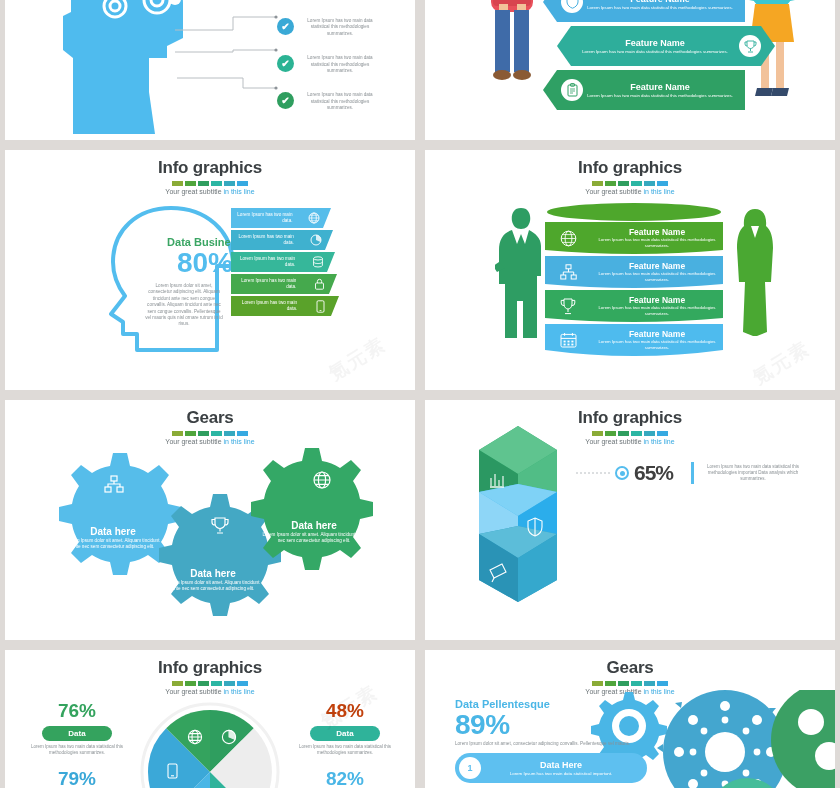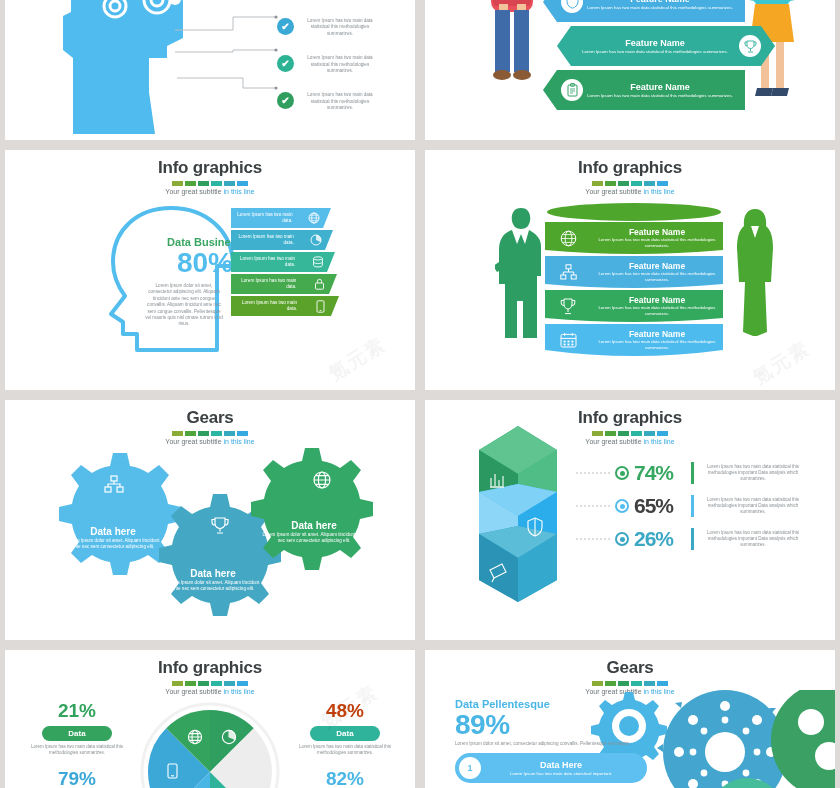--- a/index.html
+++ b/index.html
@@ -535,47 +535,25 @@
           <path d="M0 8 L12 2 L16 10 L4 16 Z"></path>
           <path d="M4 16 L2 20"></path>
         </g>
       </g>
     </svg>
     <div class="stats">
       <div class="statrow">
         <svg width="34" height="2" viewBox="0 0 34 2" style="margin-left:-34px">
             <path d="M0 1 H34" stroke="#b9bec2" stroke-dasharray="2 2"></path>
           </svg>
-        <div class="st-ring" style="border:2px solid #36a862">
-            <i style="background:#36a862"></i>
-          </div>
-        <div class="st-pct" style="color:#36a862">74%</div>
-        <div class="st-bar" style="background:#36a862"></div>
-        <div class="st-txt">Lorem Ipsum has two main data statistical this methodologies important Data analysis which summarizes.</div>
-      </div>
-      <div class="statrow">
-        <svg width="34" height="2" viewBox="0 0 34 2" style="margin-left:-34px">
-            <path d="M0 1 H34" stroke="#b9bec2" stroke-dasharray="2 2"></path>
-          </svg>
         <div class="st-ring" style="border:2px solid #55bdee">
             <i style="background:#55bdee"></i>
           </div>
         <div class="st-pct" style="color:#404040">65%</div>
         <div class="st-bar" style="background:#55bdee"></div>
-        <div class="st-txt">Lorem Ipsum has two main data statistical this methodologies important Data analysis which summarizes.</div>
-      </div>
-      <div class="statrow">
-        <svg width="34" height="2" viewBox="0 0 34 2" style="margin-left:-34px">
-            <path d="M0 1 H34" stroke="#b9bec2" stroke-dasharray="2 2"></path>
-          </svg>
-        <div class="st-ring" style="border:2px solid #3aa7c4">
-            <i style="background:#3aa7c4"></i>
-          </div>
-        <div class="st-pct" style="color:#3aa7c4">26%</div>
-        <div class="st-bar" style="background:#3aa7c4"></div>
         <div class="st-txt">Lorem Ipsum has two main data statistical this methodologies important Data analysis which summarizes.</div>
       </div>
     </div>
   </div>
 
   <div class="slide s7">
     <div class="head">
       <div class="title">Info graphics</div>
       <div class="dashes">
         <i style="background:#8aab36"></i>
@@ -626,21 +604,21 @@
           </g>
         <g transform="translate(60,124)">
             <ellipse cx="7" cy="2" rx="5" ry="1.8"></ellipse>
             <path d="M2 2 V10 A5 1.8 0 0 0 12 10 V2"></path>
             <path d="M2 6 A5 1.8 0 0 0 12 6"></path>
           </g>
       </g>
     </svg>
     <div class="colL">
       <div class="pstat">
-        <div class="p-pct" style="color:#34a35e">21%</div>
+        <div class="p-pct" style="color:#34a35e">76%</div>
         <div class="p-pill" style="background:#34a35e">Data</div>
         <div class="p-body">Lorem Ipsum has two main data statistical this methodologies summarizes.</div>
       </div>
       <div class="pstat">
         <div class="p-pct" style="color:#3ba8d8">79%</div>
 
       </div>
     </div>
     <div class="colR">
       <div class="pstat">

